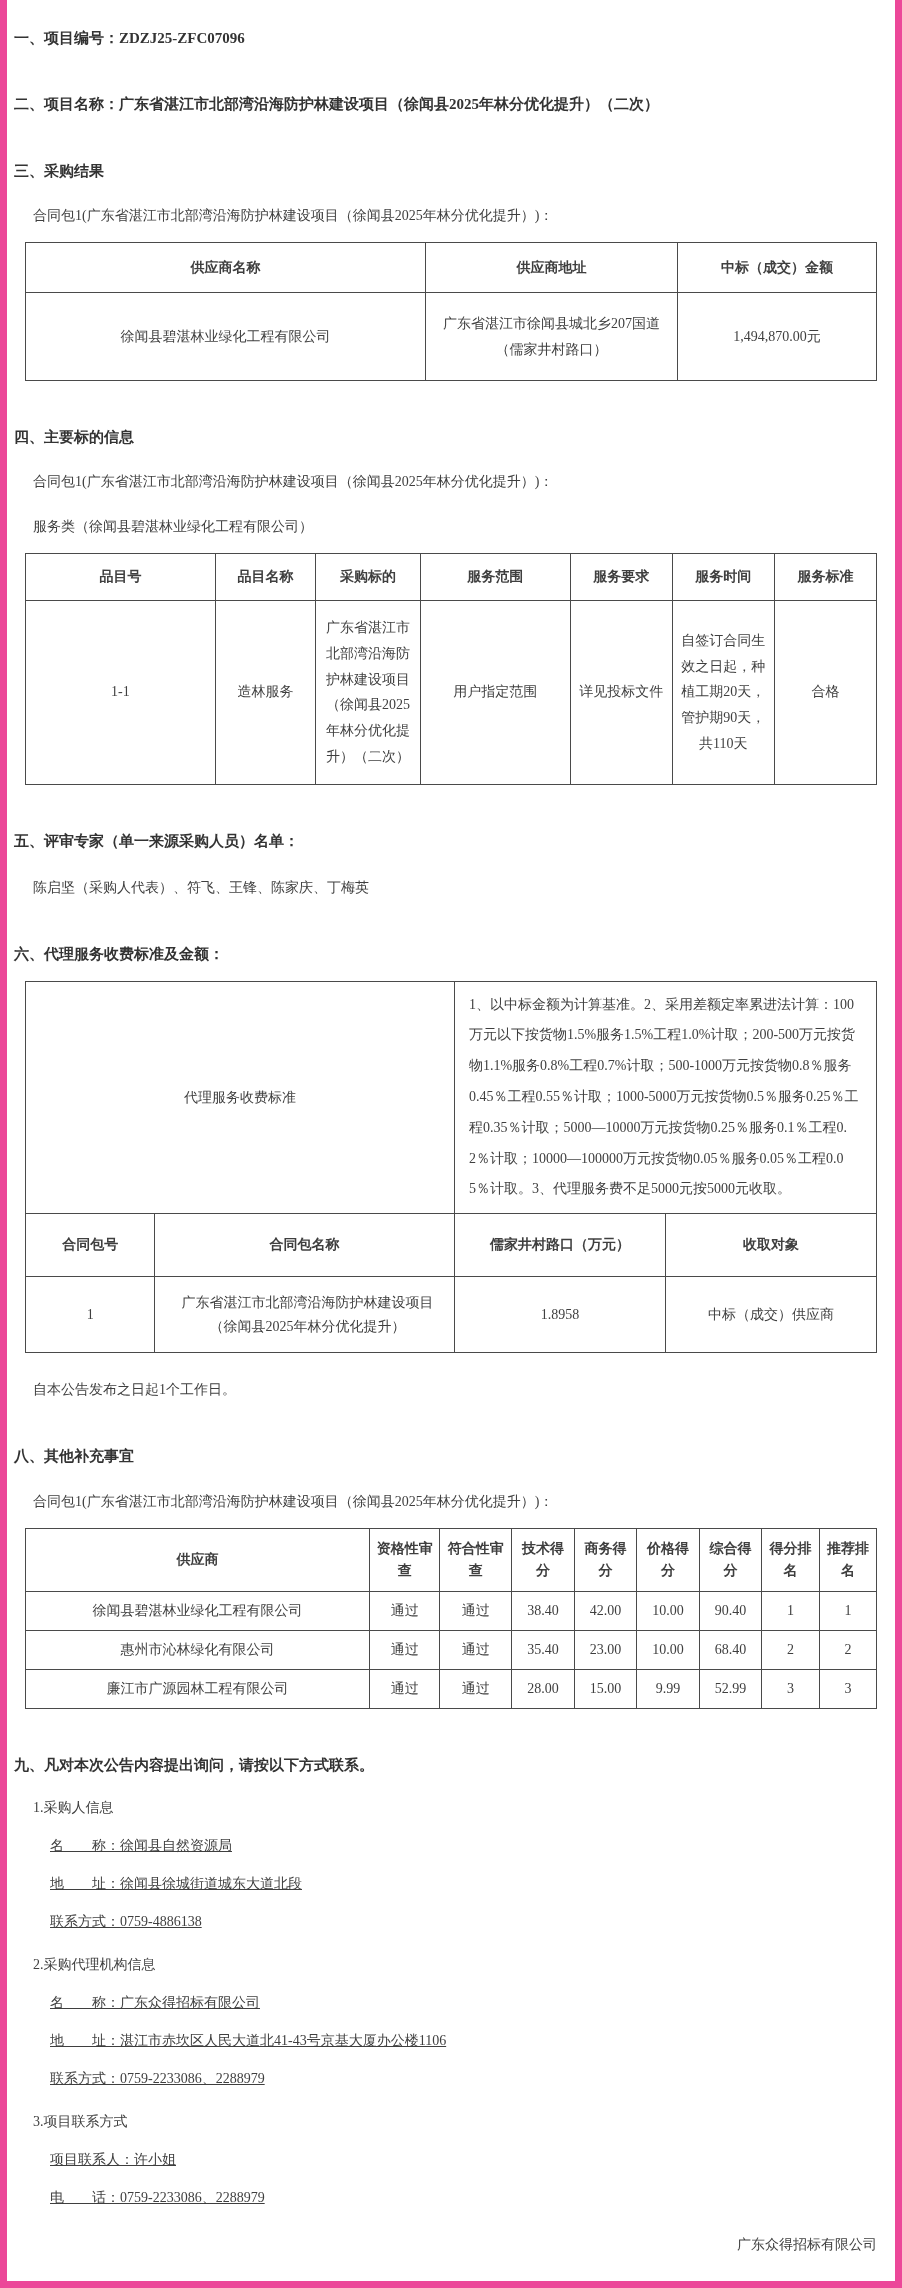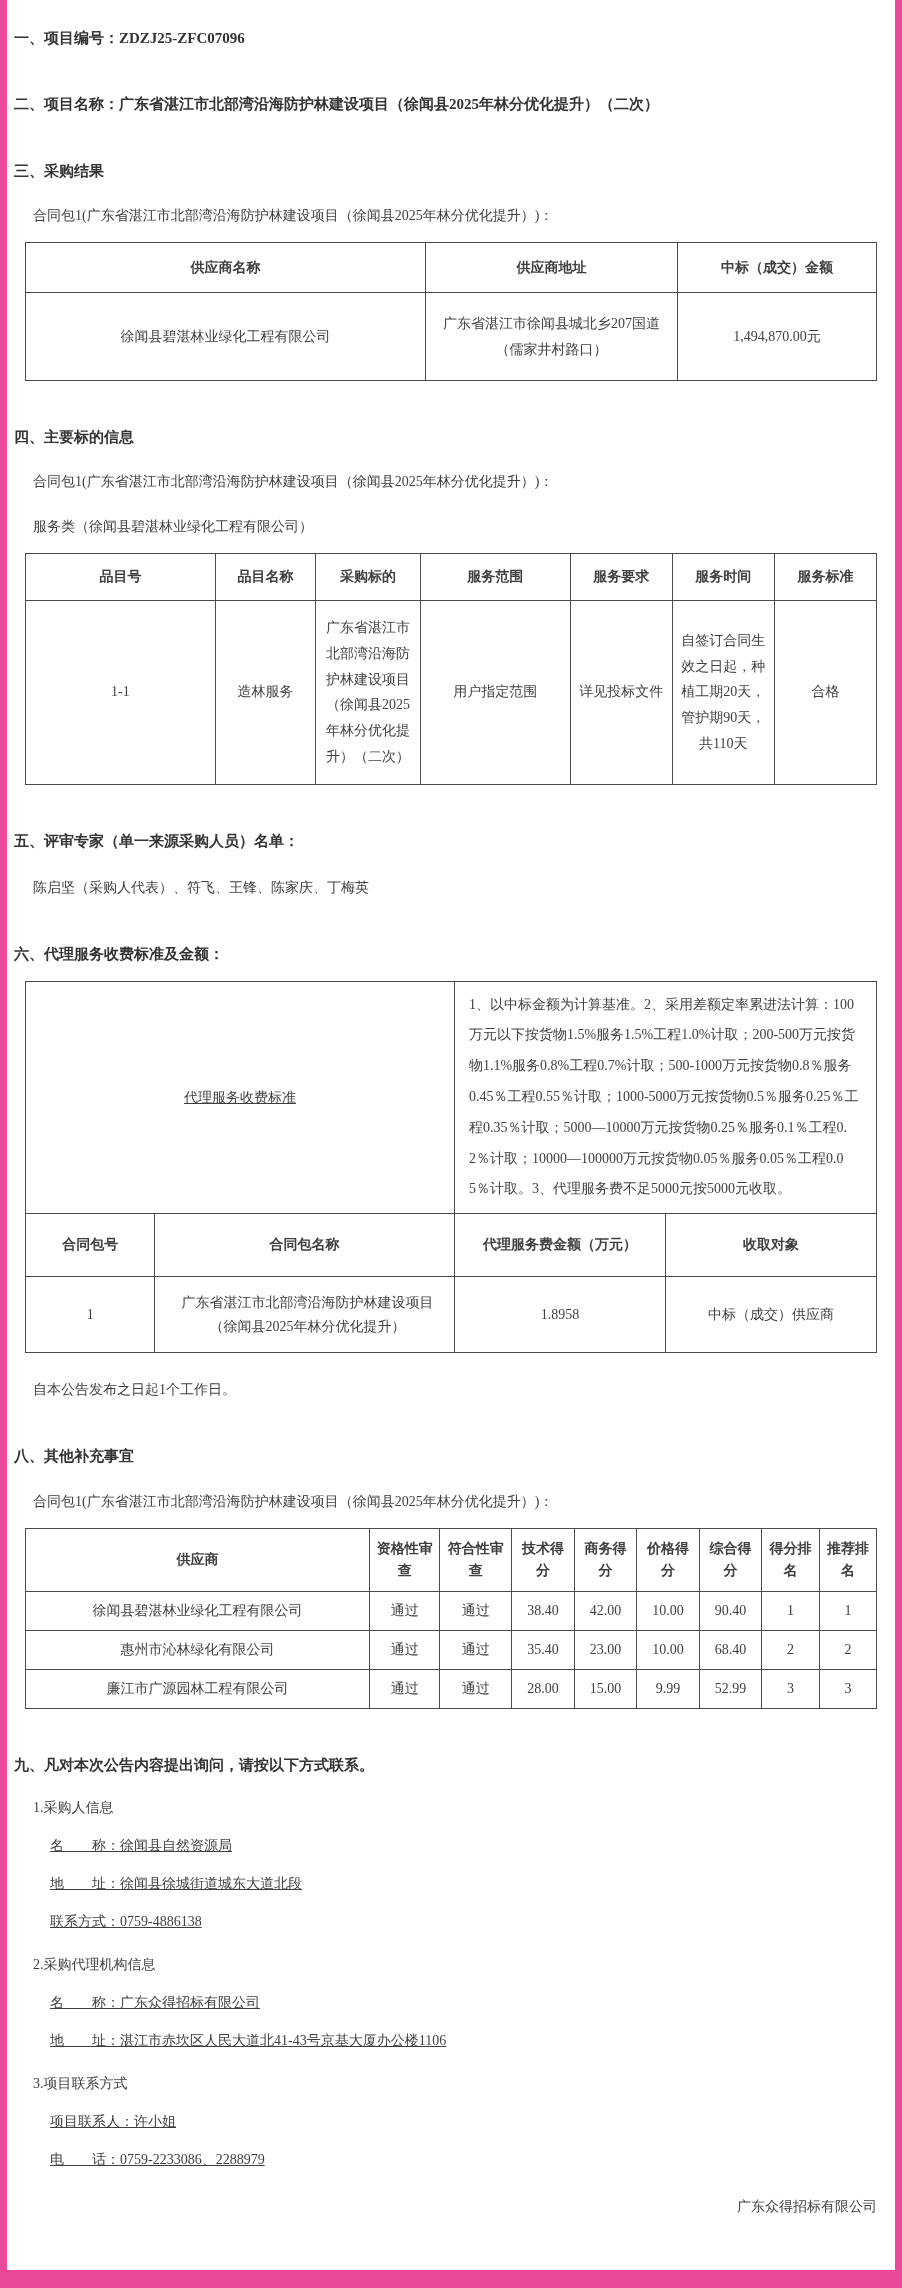--- a/index.html
+++ b/index.html
@@ -50,21 +50,21 @@
     line-height:1.55;
   }
   th{font-weight:bold;}
   
   .t-result th{padding:14px 6px;}
   .t-result td{padding:18px 10px;line-height:1.8;}
   
   .t-subject th{padding:12px 3px;}
   .t-subject td{padding:14px 5px;line-height:1.85;}
   
-  .t-fee .fee-label{padding:6px 6px;text-decoration:underline;}
+  .t-fee .fee-label{padding:6px 6px;}
   .t-fee .fee-text{
     text-align:left;
     padding:8px 14px;
     line-height:2.2;
   }
   .t-fee th{padding:20px 6px;}
   .t-fee td.num{padding-right:12px;}
   .t-fee .fee-data td{padding:14px 8px;line-height:1.7;}
   .t-fee .fee-data .pkgname{text-align:center;padding-left:14px;}
   
@@ -176,21 +176,21 @@
           <col style="width:24.8%">
         </colgroup>
       <tbody>
         <tr>
           <td colspan="2" class="fee-label">代理服务收费标准</td>
           <td colspan="2" class="fee-text">1、以中标金额为计算基准。2、采用差额定率累进法计算：100万元以下按货物1.5%服务1.5%工程1.0%计取；200-500万元按货物1.1%服务0.8%工程0.7%计取；500-1000万元按货物0.8％服务0.45％工程0.55％计取；1000-5000万元按货物0.5％服务0.25％工程0.35％计取；5000—10000万元按货物0.25％服务0.1％工程0.2％计取；10000—100000万元按货物0.05％服务0.05％工程0.05％计取。3、代理服务费不足5000元按5000元收取。</td>
         </tr>
         <tr>
           <th>合同包号</th>
           <th>合同包名称</th>
-          <th>代理服务费金额（万元）</th>
+          <th>儒家井村路口（万元）</th>
           <th>收取对象</th>
         </tr>
         <tr class="fee-data">
           <td>1</td>
           <td class="pkgname">广东省湛江市北部湾沿海防护林建设项目（徐闻县2025年林分优化提升）</td>
           <td class="num">1.8958</td>
           <td>中标（成交）供应商</td>
         </tr>
       </tbody>
     </table>
@@ -264,20 +264,21 @@
     <h3 class="sec-heading">九、凡对本次公告内容提出询问，请按以下方式联系。</h3>
 
     <p class="contact-title">1.采购人信息</p>
     <p class="contact-line"><span>名　　称：</span><span>徐闻县自然资源局</span></p>
     <p class="contact-line"><span>地　　址：</span><span>徐闻县徐城街道城东大道北段</span></p>
     <p class="contact-line"><span>联系方式：</span><span>0759-4886138</span></p>
 
     <p class="contact-title">2.采购代理机构信息</p>
     <p class="contact-line"><span>名　　称：</span><span>广东众得招标有限公司</span></p>
     <p class="contact-line"><span>地　　址：</span><span>湛江市赤坎区人民大道北41-43号京基大厦办公楼1106</span></p>
+    <p class="contact-line"><span>联系方式：</span><span>0759-2233086、2288979</span></p>
 
     <p class="contact-title">3.项目联系方式</p>
     <p class="contact-line"><span>项目联系人：</span><span>许小姐</span></p>
     <p class="contact-line"><span>电　　话：</span><span>0759-2233086、2288979</span></p>
 
     <p class="sign-line">广东众得招标有限公司</p>
 
   </div>
 </div>
 

